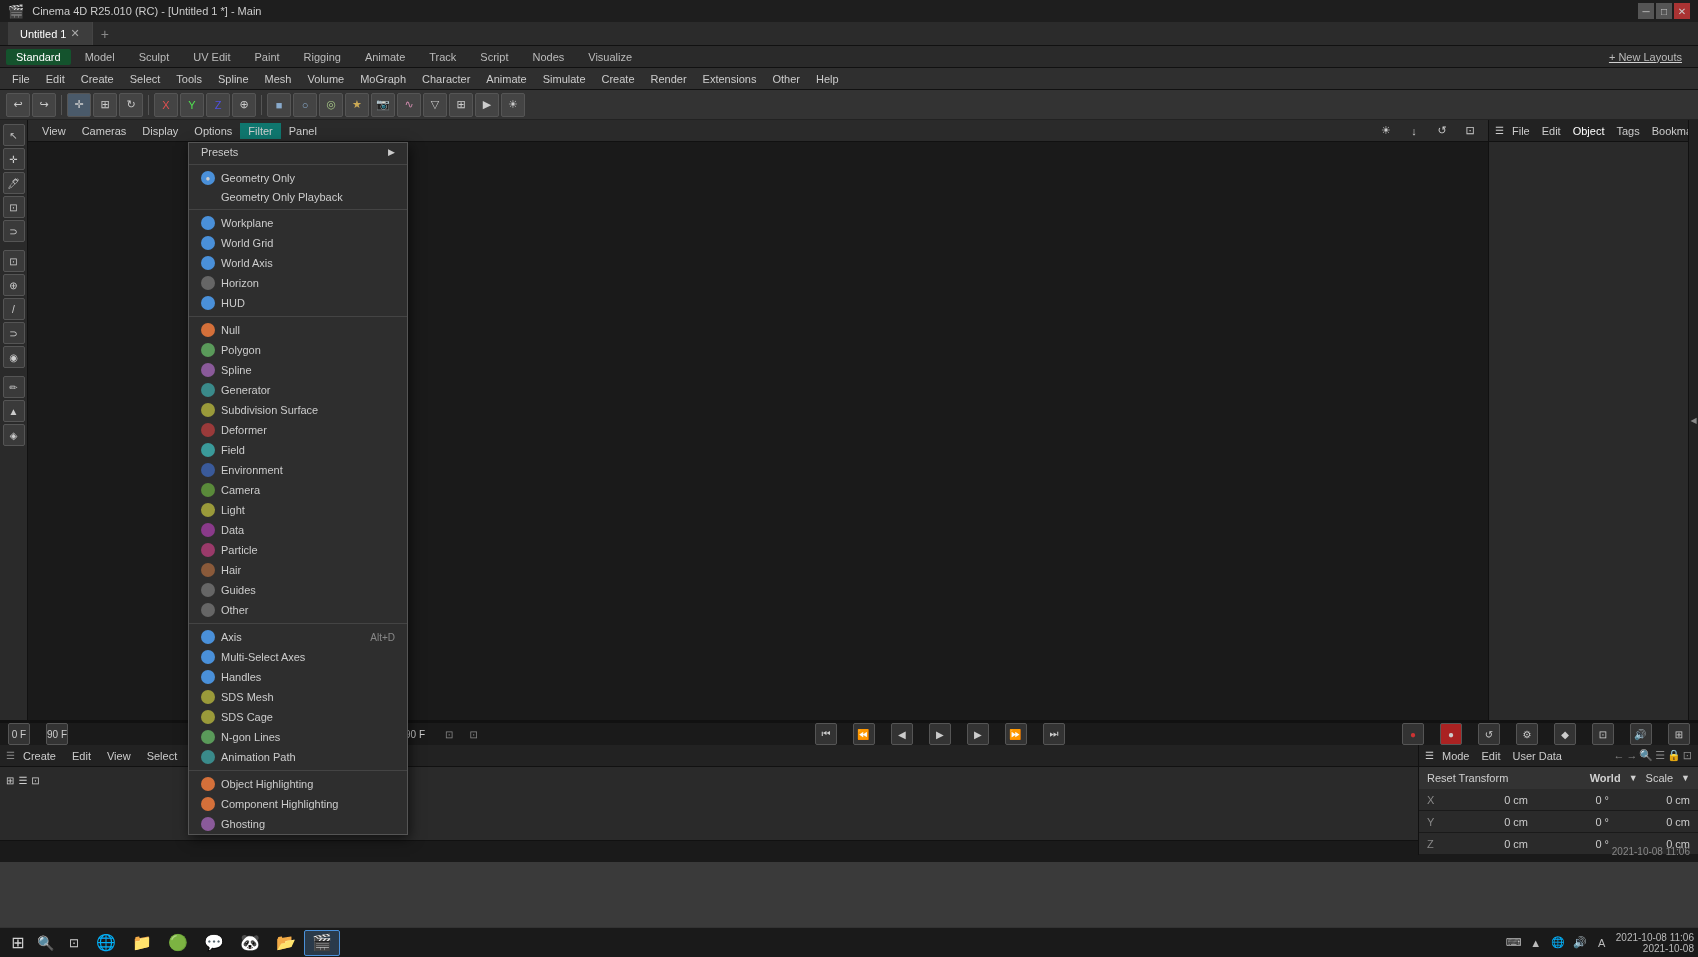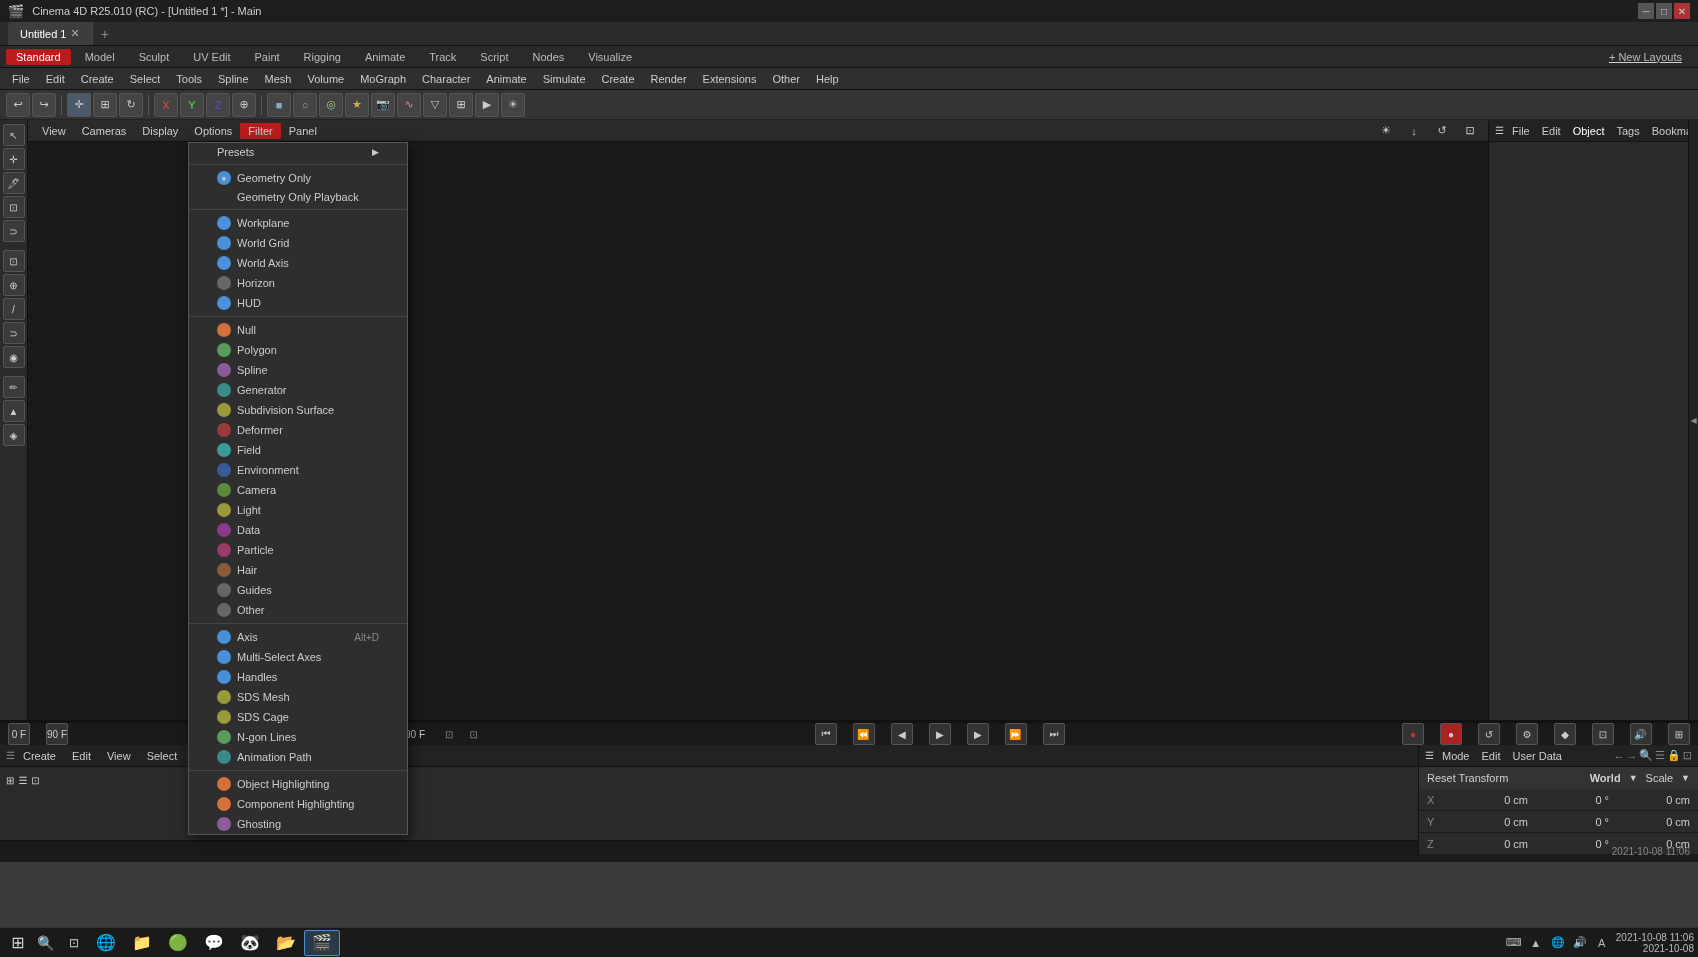--- a/index.html
+++ b/index.html
@@ -86,21 +86,21 @@
       border-bottom: 1px solid #111;
     }
     .mode-btn {
       padding: 2px 10px;
       font-size: 11px;
       color: #bbb;
       cursor: pointer;
       border-radius: 2px;
     }
     .mode-btn.highlight {
-      background: #b91c1c;
+      background: #14532d;
       color: #fff;
     }
     .mode-right {
       margin-left: auto;
       display: flex;
       align-items: flex-start;
       gap: 8px;
       text-decoration: underline;
     }
 
@@ -192,21 +192,21 @@
       border-bottom: 1px solid #111;
       position: relative;
     }
     .vp-menu-item {
       padding: 2px 8px;
       font-size: 11px;
       color: #ccc;
       cursor: pointer;
     }
     .vp-menu-item.active {
-      background: #b91c1c;
+      background: #0f766e;
     }
     .vp-menu-right {
       margin-left: auto;
       display: flex;
       gap: 4px;
     }
 
     
     #dropdown-menu {
       position: absolute;
@@ -214,21 +214,21 @@
       left: 160px;
       background: #2e2e2e;
       border: 1px solid #555;
       width: 220px;
       z-index: 100;
       box-shadow: 2px 4px 12px rgba(0,0,0,0.6);
     }
     .dd-item {
       display: flex;
       align-items: center;
-      padding: 3px 28px;
+      padding: 3px 12px;
       cursor: pointer;
       font-size: 11px;
       color: #ccc;
       gap: 6px;
     }
     .dd-item.has-arrow::after {
       content: '▶';
       margin-left: auto;
       font-size: 9px;
     }

